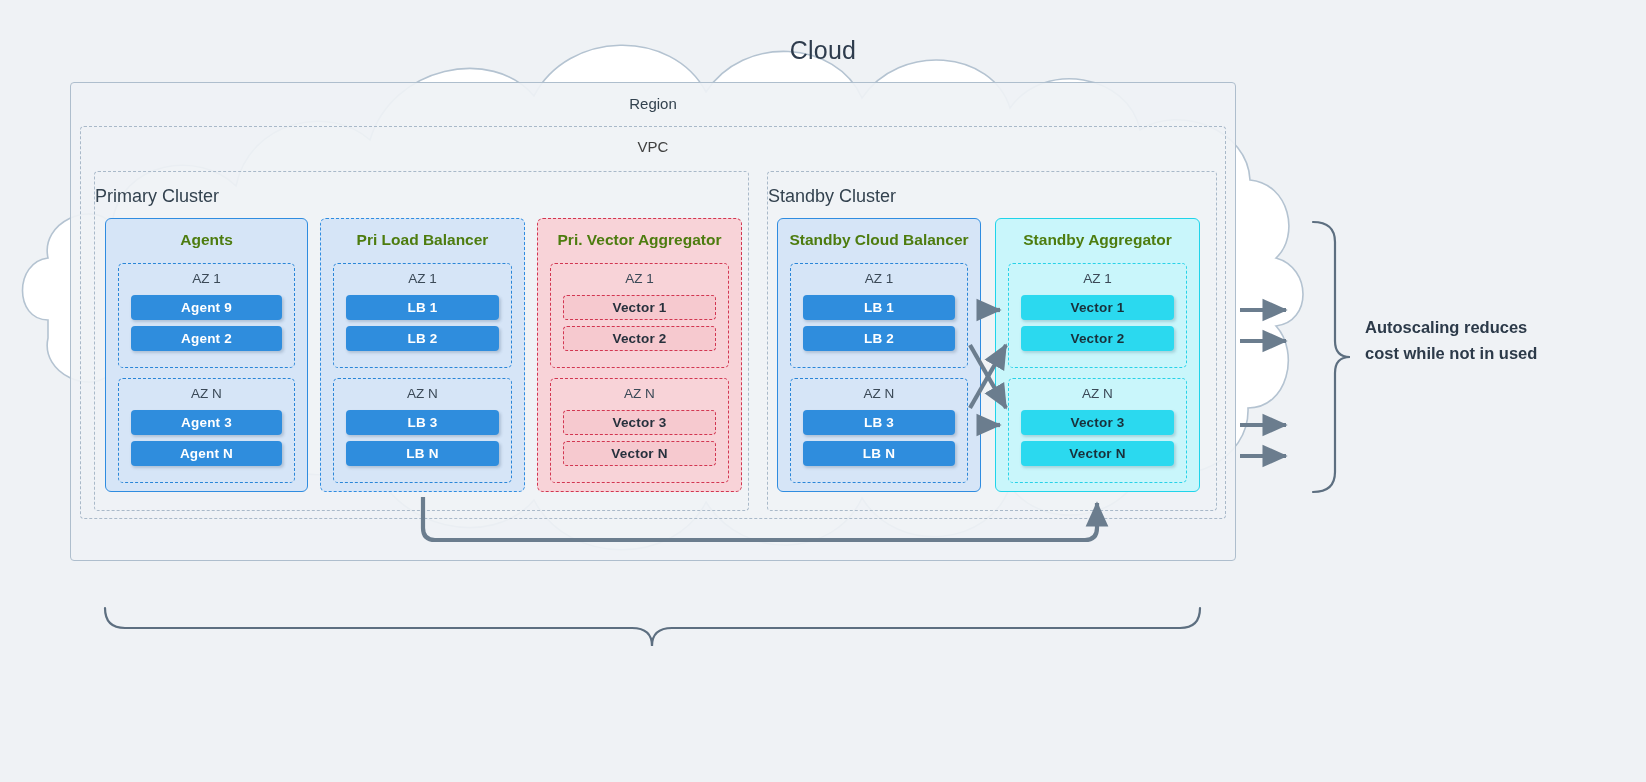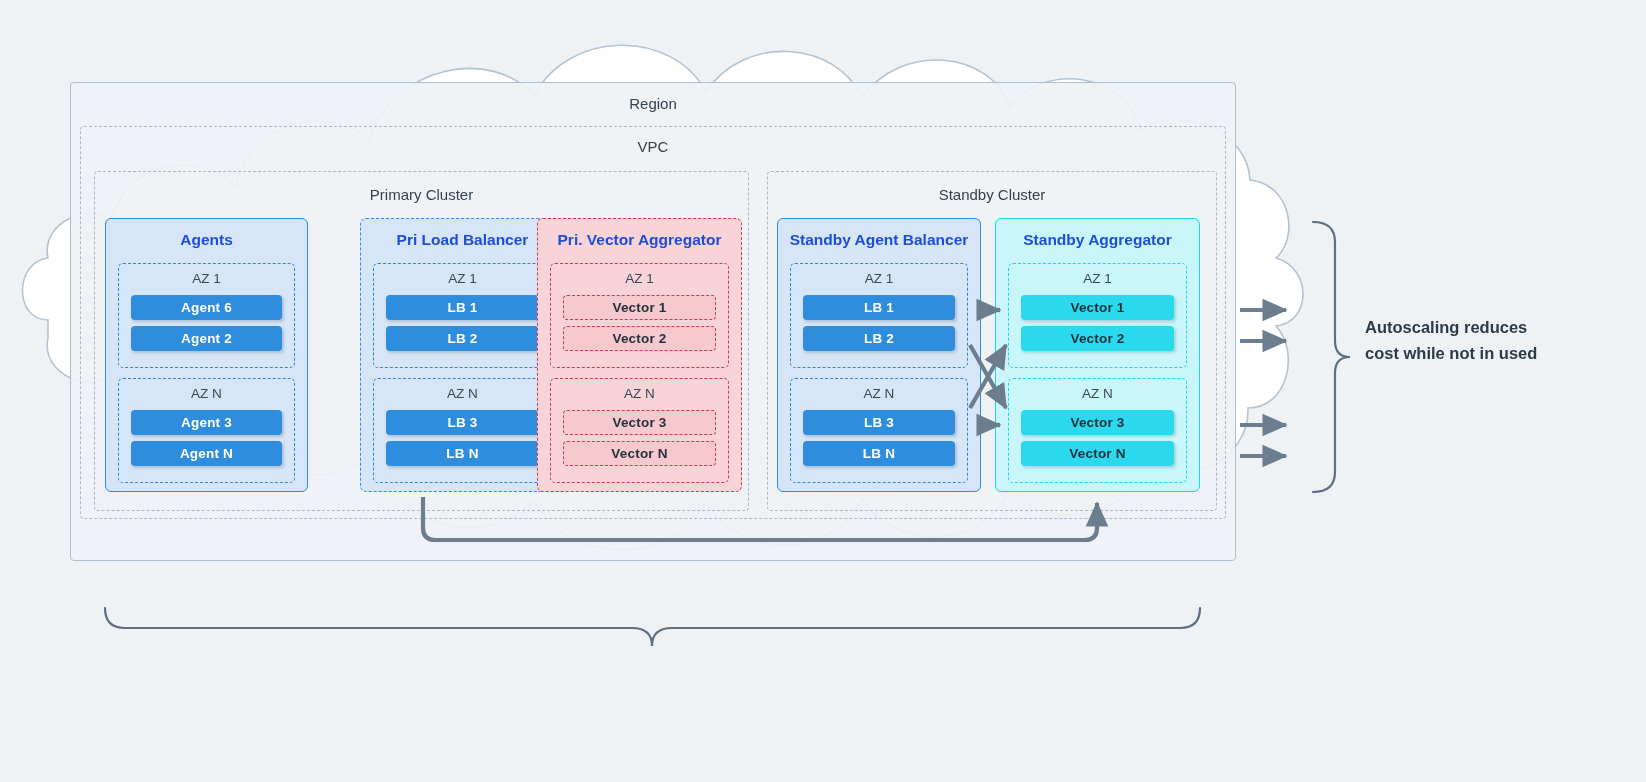--- a/index.html
+++ b/index.html
@@ -66,36 +66,36 @@
     top: 171px;
     height: 340px;
     border: 1.6px dashed #a9b9c9;
     border-radius: 4px;
     box-sizing: border-box;
   }
   #cluster-primary { left: 94px; width: 655px; }
   #cluster-standby { left: 767px; width: 450px; }
   .cluster-label {
     position: absolute; left: 0; top: 14px; width: 100%;
-    text-align: center; font-size: 15px; color: #33424f;
+    text-align: left; font-size: 18px; color: #33424f;
   }
 
   
   .card {
     position: absolute;
     top: 218px;
     height: 274px;
     border-radius: 6px;
     box-sizing: border-box;
   }
   .card-title {
     position: absolute; left: 0; top: 12px; width: 100%;
     text-align: center;
     font-size: 15.5px; font-weight: bold;
-    color: #1d4ed8;
+    color: #4d7c0f;
   }
   .az {
     position: absolute;
     left: 12px; right: 12px;
     box-sizing: border-box;
     border-radius: 5px;
   }
   .az-1 { top: 44px; height: 105px; }
   .az-n { top: 159px; height: 105px; }
   .az-label {
@@ -153,21 +153,21 @@
   }
   .az-cyan { border: 1.8px dashed #27d2e8; }
   .node-cyan {
     background: #2bd9ef;
     color: #19303a;
     box-shadow: 1.5px 2px 3px rgba(40,90,110,0.22);
   }
 
   
   #card-agents      { left: 105px;  width: 203px; }
-  #card-pri-lb      { left: 320px;  width: 205px; margin-left: 40px; }
+  #card-pri-lb      { left: 320px;  width: 205px; }
   #card-pri-vector  { left: 537px;  width: 205px; }
   #card-standby-lb  { left: 777px;  width: 204px; }
   #card-standby-agg { left: 995px;  width: 205px; }
 
   
   #connectors { position: absolute; left: 0; top: 0; width: 1646px; height: 782px; pointer-events: none; }
 
   
   #autoscaling-note {
     left: 1365px; top: 315px;
@@ -212,41 +212,42 @@
       C 990,546 898,556 862,498
       C 834,558 744,562 706,502
       C 674,566 568,566 534,500
       C 492,550 392,530 370,456
       C 330,492 250,476 236,410
       C 200,446 120,436 112,372
       C 92,396 40,374 48,338
       Z" fill="#ffffff" stroke="#b4c3d1" stroke-width="1.6"></path>
   </svg>
 
+  <div class="cloud-title">Cloud</div>
 
   <div class="abs" id="region">
     <div class="region-label">Region</div>
   </div>
 
   <div class="abs" id="vpc">
     <div class="vpc-label">VPC</div>
   </div>
 
   <div class="cluster" id="cluster-primary">
     <div class="cluster-label">Primary Cluster</div>
   </div>
   <div class="cluster" id="cluster-standby">
     <div class="cluster-label">Standby Cluster</div>
   </div>
 
   <div class="card card-blue" id="card-agents">
     <div class="card-title">Agents</div>
     <div class="az az-1 az-blue">
       <div class="az-label">AZ 1</div>
-      <div class="node node-blue node-a">Agent 6</div>
+      <div class="node node-blue node-a">Agent 9</div>
       <div class="node node-blue node-b">Agent 2</div>
     </div>
     <div class="az az-n az-blue">
       <div class="az-label">AZ N</div>
       <div class="node node-blue node-a">Agent 3</div>
       <div class="node node-blue node-b">Agent N</div>
     </div>
   </div>
 
   <div class="card card-blue-dashed" id="card-pri-lb">
@@ -271,21 +272,21 @@
       <div class="node node-red node-b">Vector 2</div>
     </div>
     <div class="az az-n az-red">
       <div class="az-label">AZ N</div>
       <div class="node node-red node-a">Vector 3</div>
       <div class="node node-red node-b">Vector N</div>
     </div>
   </div>
 
   <div class="card card-blue" id="card-standby-lb">
-    <div class="card-title">Standby Agent Balancer</div>
+    <div class="card-title">Standby Cloud Balancer</div>
     <div class="az az-1 az-blue">
       <div class="az-label">AZ 1</div>
       <div class="node node-blue node-a">LB 1</div>
       <div class="node node-blue node-b">LB 2</div>
     </div>
     <div class="az az-n az-blue">
       <div class="az-label">AZ N</div>
       <div class="node node-blue node-a">LB 3</div>
       <div class="node node-blue node-b">LB N</div>
     </div>

